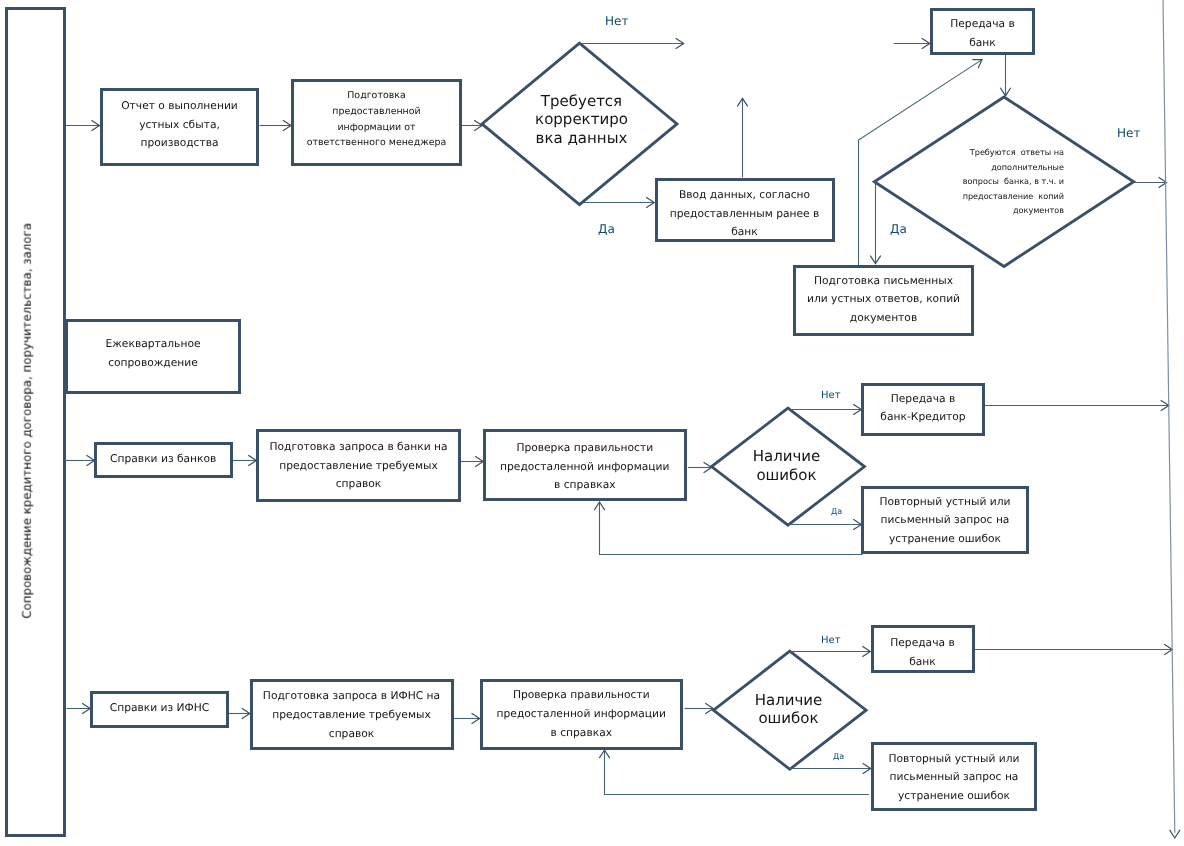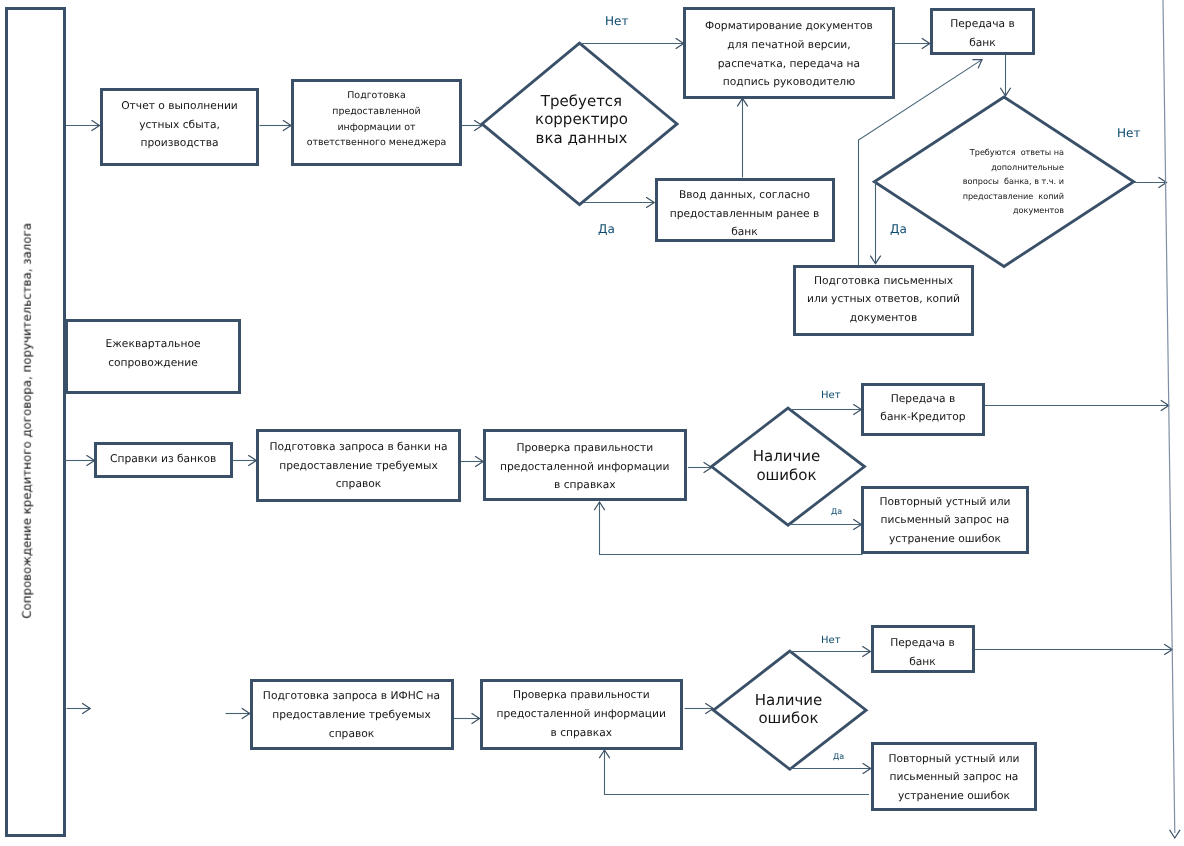--- a/index.html
+++ b/index.html
@@ -118,28 +118,20 @@
         <div class="tline">ответственного менеджера</div>
       </span>
   </div>
 
   <div class="dlabel" style="left:531.5px;top:91.5px;width:100px;">
       <div class="tline">Требуется</div>
       <div class="tline">корректиро</div>
       <div class="tline">вка данных</div>
     </div>
 
-  <div class="node" style="left:683px;top:7px;width:212px;height:92px;--ty:1.5px;">
-    <span>
-        <div class="tline">Форматирование документов</div>
-        <div class="tline">для печатной версии,</div>
-        <div class="tline">распечатка, передача на</div>
-        <div class="tline">подпись руководителю</div>
-      </span>
-  </div>
 
   <div class="node" style="left:930px;top:7.5px;width:105px;height:47px;--ty:2.5px;">
     <span>
         <div class="tline">Передача в</div>
         <div class="tline">банк</div>
       </span>
   </div>
 
   <div class="node" style="left:654.5px;top:178px;width:180px;height:64px;--ty:4px;">
     <span>
@@ -207,20 +199,25 @@
   </div>
 
   <div class="node" style="left:861px;top:485.5px;width:168px;height:68px;--ty:1px;">
     <span>
         <div class="tline">Повторный устный или</div>
         <div class="tline">письменный запрос на</div>
         <div class="tline">устранение ошибок</div>
       </span>
   </div>
 
+  <div class="node" style="left:90px;top:691px;width:139px;height:37px;--ty:-1px;">
+    <span>
+        <div class="tline">Справки из ИФНС</div>
+      </span>
+  </div>
 
   <div class="node" style="left:249.5px;top:678.5px;width:204px;height:71.5px;--ty:1px;">
     <span>
         <div class="tline">Подготовка запроса в ИФНС на</div>
         <div class="tline">предоставление требуемых</div>
         <div class="tline">справок</div>
       </span>
   </div>
 
   <div class="node" style="left:479.5px;top:679px;width:203.5px;height:70.5px;--ty:0px;">

